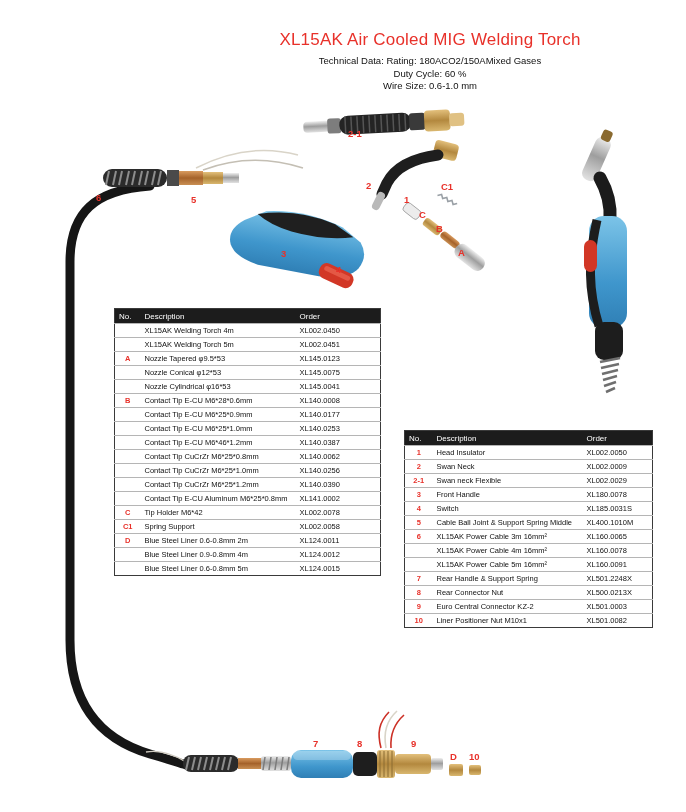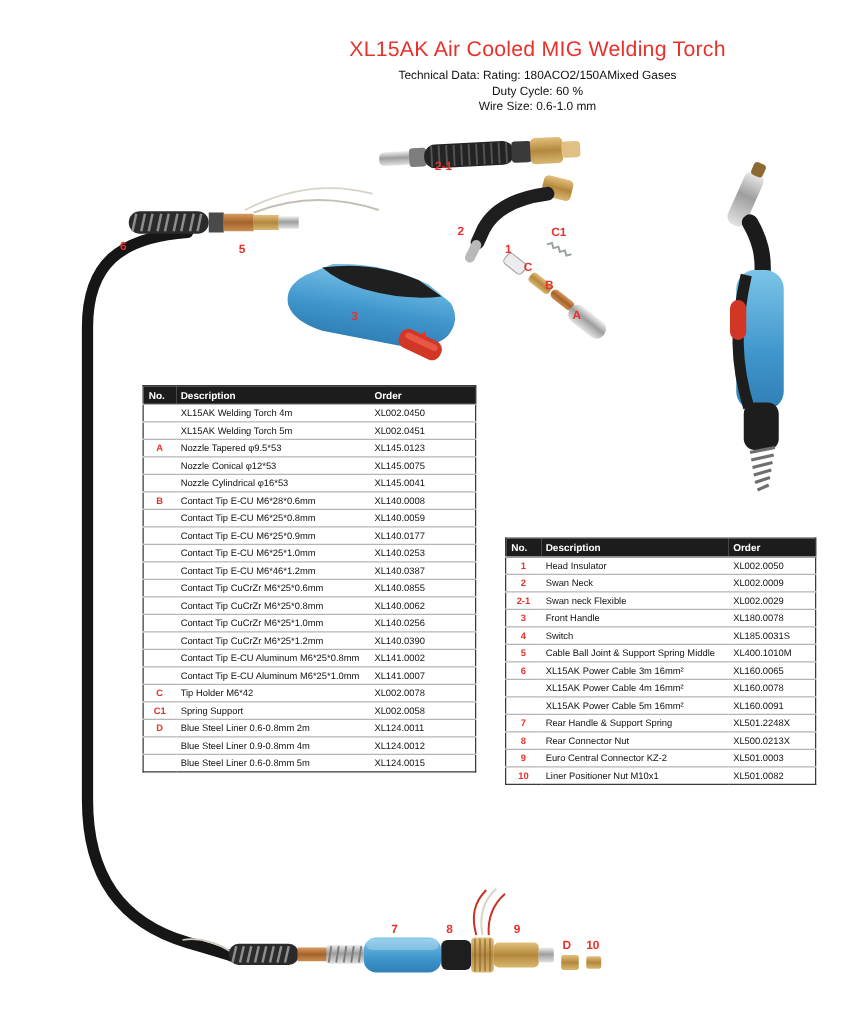--- a/index.html
+++ b/index.html
@@ -10,21 +10,21 @@
 
   .title { position:absolute; left:150px; top:30px; width:560px; text-align:center;
            color:#e8312a; font-size:17px; font-weight:500; z-index:2; letter-spacing:0.2px; }
   .tech  { position:absolute; left:150px; top:55px; width:560px; text-align:center;
            color:#111; font-size:9.5px; line-height:12.5px; z-index:2; }
 
   .dlabel { position:absolute; color:#e8312a; font-weight:bold; font-size:9.5px; z-index:3; }
 
   table.parts { position:absolute; z-index:2; border-collapse:collapse; table-layout:fixed;
                 background:#fff; border:1px solid #3a3a3a; }
-  table.parts th { background:#1c1c1c; color:#fff; font-size:8px; font-weight:bold;
+  table.parts th { background:#1c1c1c; color:#fff; font-size:8px; font-weight:normal;
                    text-align:left; padding:2.5px 4px; white-space:nowrap; }
   table.parts td { font-size:7.5px; color:#111; padding:1.5px 4px; line-height:10px;
                    border-top:1px solid #b5b5b5; white-space:nowrap; overflow:hidden; }
   table.parts td.no { color:#e8312a; font-weight:bold; text-align:center; padding:1.5px 2px; }
 
   .t-left  { left:114px; top:308px; width:266px; }
   .t-left  th:nth-child(1){ width:26px; }  .t-left th:nth-child(2){ width:155px; } .t-left th:nth-child(3){ width:85px; }
   .t-right { left:404px; top:430px; width:248px; }
   .t-right th:nth-child(1){ width:28px; }  .t-right th:nth-child(2){ width:150px; } .t-right th:nth-child(3){ width:70px; }
 </style>
@@ -264,49 +264,39 @@
           <td class="desc">Nozzle Cylindrical φ16*53</td>
           <td class="order">XL145.0041</td>
         </tr>
 
         <tr>
           <td class="no">B</td>
           <td class="desc">Contact Tip E-CU M6*28*0.6mm</td>
           <td class="order">XL140.0008</td>
         </tr>
 
-        <tr>
-          <td class="no"></td>
-          <td class="desc">Contact Tip E-CU M6*25*0.8mm</td>
-          <td class="order">XL140.0059</td>
-        </tr>
 
         <tr>
           <td class="no"></td>
           <td class="desc">Contact Tip E-CU M6*25*0.9mm</td>
           <td class="order">XL140.0177</td>
         </tr>
 
         <tr>
           <td class="no"></td>
           <td class="desc">Contact Tip E-CU M6*25*1.0mm</td>
           <td class="order">XL140.0253</td>
         </tr>
 
         <tr>
           <td class="no"></td>
           <td class="desc">Contact Tip E-CU M6*46*1.2mm</td>
           <td class="order">XL140.0387</td>
         </tr>
 
-        <tr>
-          <td class="no"></td>
-          <td class="desc">Contact Tip CuCrZr M6*25*0.6mm</td>
-          <td class="order">XL140.0855</td>
-        </tr>
 
         <tr>
           <td class="no"></td>
           <td class="desc">Contact Tip CuCrZr M6*25*0.8mm</td>
           <td class="order">XL140.0062</td>
         </tr>
 
         <tr>
           <td class="no"></td>
           <td class="desc">Contact Tip CuCrZr M6*25*1.0mm</td>
@@ -318,25 +308,20 @@
           <td class="desc">Contact Tip CuCrZr M6*25*1.2mm</td>
           <td class="order">XL140.0390</td>
         </tr>
 
         <tr>
           <td class="no"></td>
           <td class="desc">Contact Tip E-CU Aluminum M6*25*0.8mm</td>
           <td class="order">XL141.0002</td>
         </tr>
 
-        <tr>
-          <td class="no"></td>
-          <td class="desc">Contact Tip E-CU Aluminum M6*25*1.0mm</td>
-          <td class="order">XL141.0007</td>
-        </tr>
 
 
         <tr>
           <td class="no">C</td>
           <td class="desc">Tip Holder M6*42</td>
           <td class="order">XL002.0078</td>
         </tr>
 
         <tr>
           <td class="no">C1</td>

